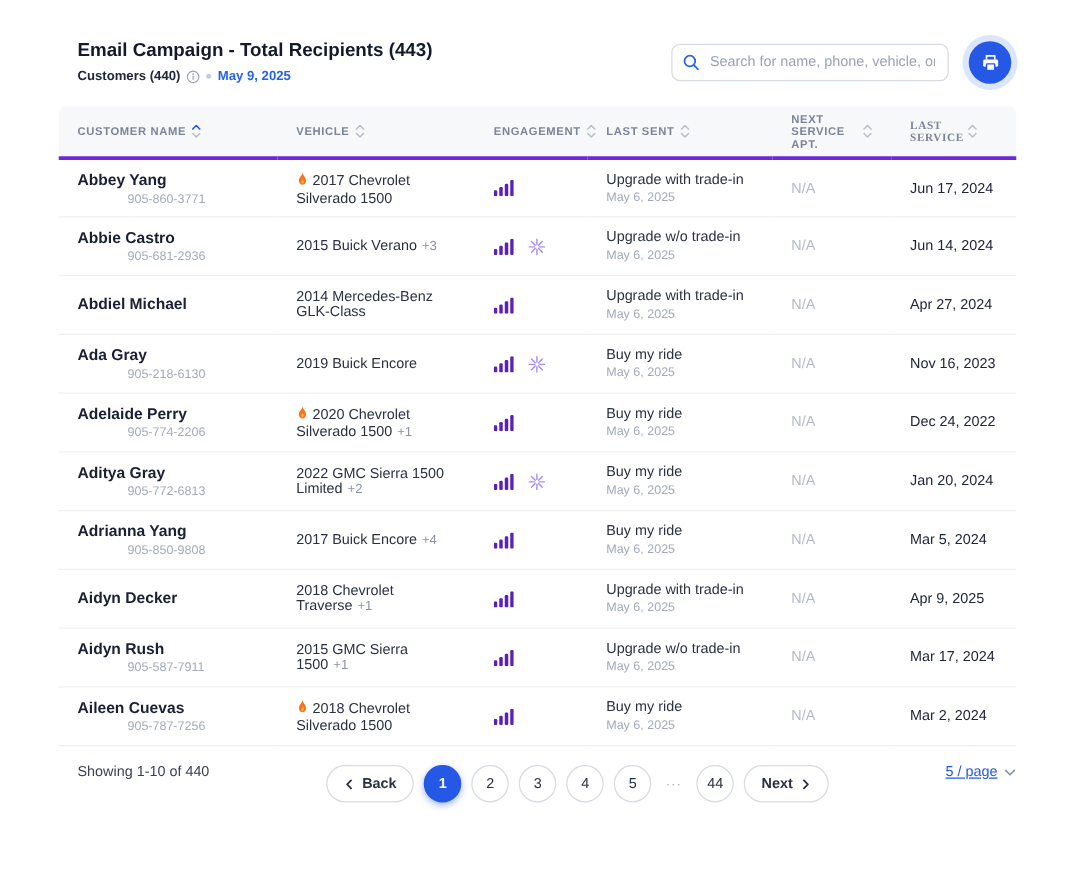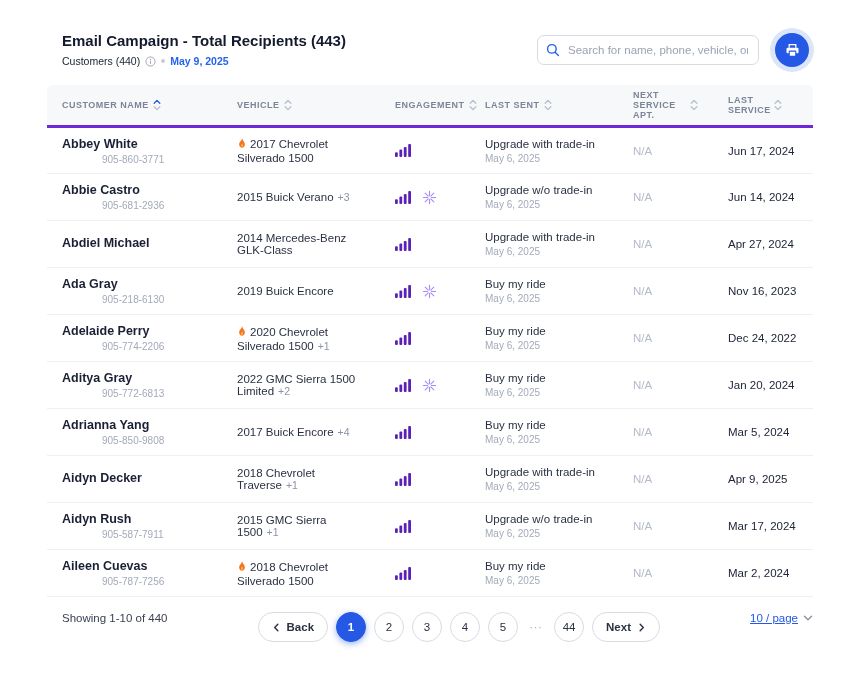--- a/index.html
+++ b/index.html
@@ -4,21 +4,21 @@
 <style>
   * { box-sizing: border-box; }
   html, body { margin: 0; padding: 0; width: 860px; height: 699px; overflow: hidden; background: #ffffff; }
   body { font-family: "Liberation Sans", sans-serif; color: #1f2433; }
   .page { padding: 30px 47px 0 47px; }
 
   
   .topbar { display: flex; justify-content: space-between; align-items: flex-end; padding-left: 15px; }
   .page-title { font-size: 15px; font-weight: bold; color: #141a2e; margin: 2px 0 6px 0; }
   .subtitle { display: flex; align-items: center; gap: 5px; }
-  .customers-label { font-size: 10.5px; font-weight: normal; color: #20273a; }
+  .customers-label { font-size: 10.5px; font-weight: bold; color: #20273a; }
   .sep-dot { width: 4px; height: 4px; border-radius: 50%; background: #c6ccd6; display: inline-block; }
   .campaign-date { font-size: 10.5px; font-weight: bold; color: #2563eb; }
 
   .topbar-right { display: flex; align-items: center; gap: 16px; margin-top: 3px; }
   .searchbox { position: relative; }
   .searchbox input {
     width: 222px; height: 30px; border: 1px solid #d7dbe2; border-radius: 7px;
     padding: 0 10px 0 30px; font-size: 11.5px; color: #384152; outline: none;
     font-family: "Liberation Sans", sans-serif;
   }
@@ -181,35 +181,35 @@
             <span style="display:flex;">
               <svg width="8" height="12" viewBox="0 0 8 12" fill="none" stroke="#b7bfcc" stroke-width="1.3" stroke-linecap="round" stroke-linejoin="round">
                 <path d="M1.2 4.2 4 1.4l2.8 2.8"></path>
                   <path d="M1.2 7.8 4 10.6l2.8-2.8"></path>
               </svg>
             </span>
           </div>
         </th>
         <th>
           <div class="th-inner">
-            <span class="th-label" style="max-width:42px;">LAST SERVICE</span>
+            <span class="th-label" style="max-width:42px;font-family:Liberation Serif, serif;">LAST SERVICE</span>
             <span style="display:flex;">
               <svg width="8" height="12" viewBox="0 0 8 12" fill="none" stroke="#b7bfcc" stroke-width="1.3" stroke-linecap="round" stroke-linejoin="round">
                 <path d="M1.2 4.2 4 1.4l2.8 2.8"></path>
                   <path d="M1.2 7.8 4 10.6l2.8-2.8"></path>
               </svg>
             </span>
           </div>
         </th>
       </tr>
     </thead>
     <tbody>
         <tr>
     <td>
-      <div class="cname">Abbey White</div>
+      <div class="cname">Abbey Yang</div>
       <div class="cphone">905-860-3771</div>
     </td>
     <td>
       <span class="flame">
         <svg width="10" height="13" viewBox="0 0 12 14">
           <path fill="#f4741f" d="M6 .5C6.45 3.1 2.6 4.6 2.6 8.2c0 2.2 1.5 4 3.4 4s3.4-1.8 3.4-4C9.4 5.1 6.9 4.2 6 .5z"></path>
           <path fill="#fcab3c" d="M6 6.2c.2 1.5-1.35 2-1.35 3.4 0 .85.6 1.5 1.35 1.5s1.35-.65 1.35-1.5C7.35 8.3 6.3 7.6 6 6.2z"></path>
         </svg>
       </span><span class="vtext">2017 Chevrolet Silverado 1500</span>
     </td>
@@ -533,21 +533,21 @@
       <button class="pill">
         <span>Next</span>
         <span style="display:flex;">
           <svg width="9" height="9" viewBox="0 0 10 10" fill="none" stroke="#2a3142" stroke-width="1.6" stroke-linecap="round" stroke-linejoin="round">
               <path d="M3.5 1.5 7 5 3.5 8.5"></path>
             </svg>
         </span>
       </button>
     </div>
     <div class="page-size">
-      <span class="page-size-label">10 / page</span>
+      <span class="page-size-label">5 / page</span>
       <span style="display:flex;">
         <svg width="10" height="8" viewBox="0 0 10 8" fill="none" stroke="#8a93a6" stroke-width="1.4" stroke-linecap="round" stroke-linejoin="round">
             <path d="M1.5 2.3 5 5.8l3.5-3.5"></path>
           </svg>
       </span>
     </div>
   </div>
 </div>
 
 </body></html>

